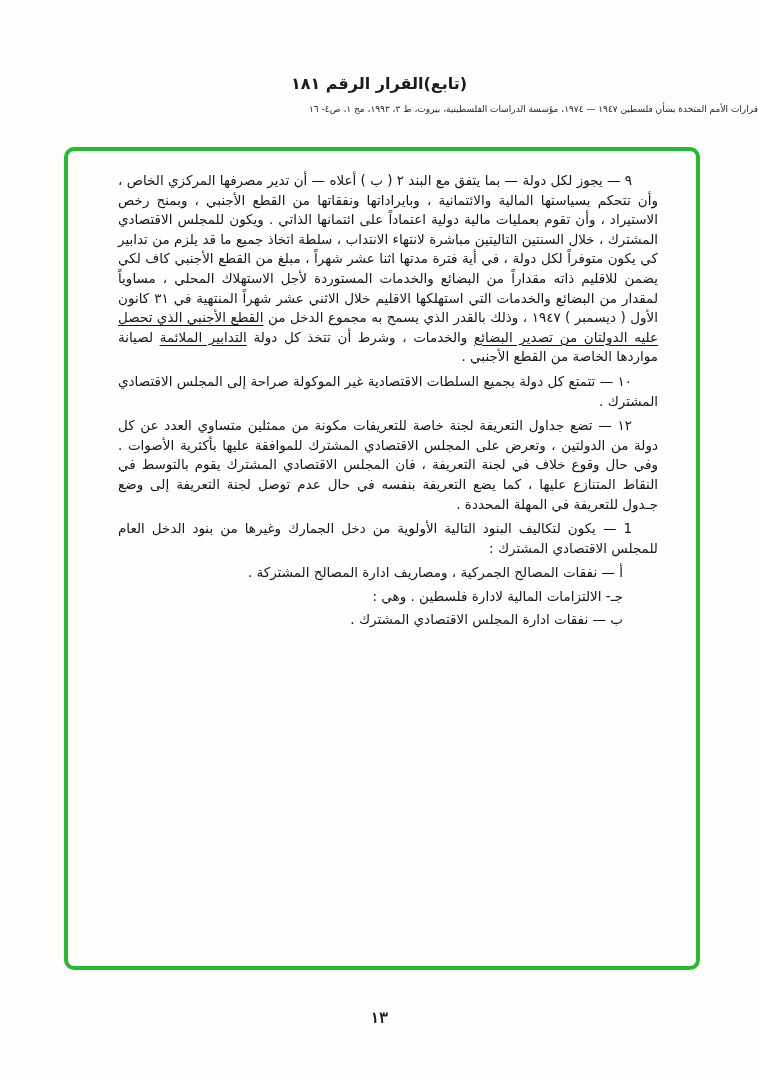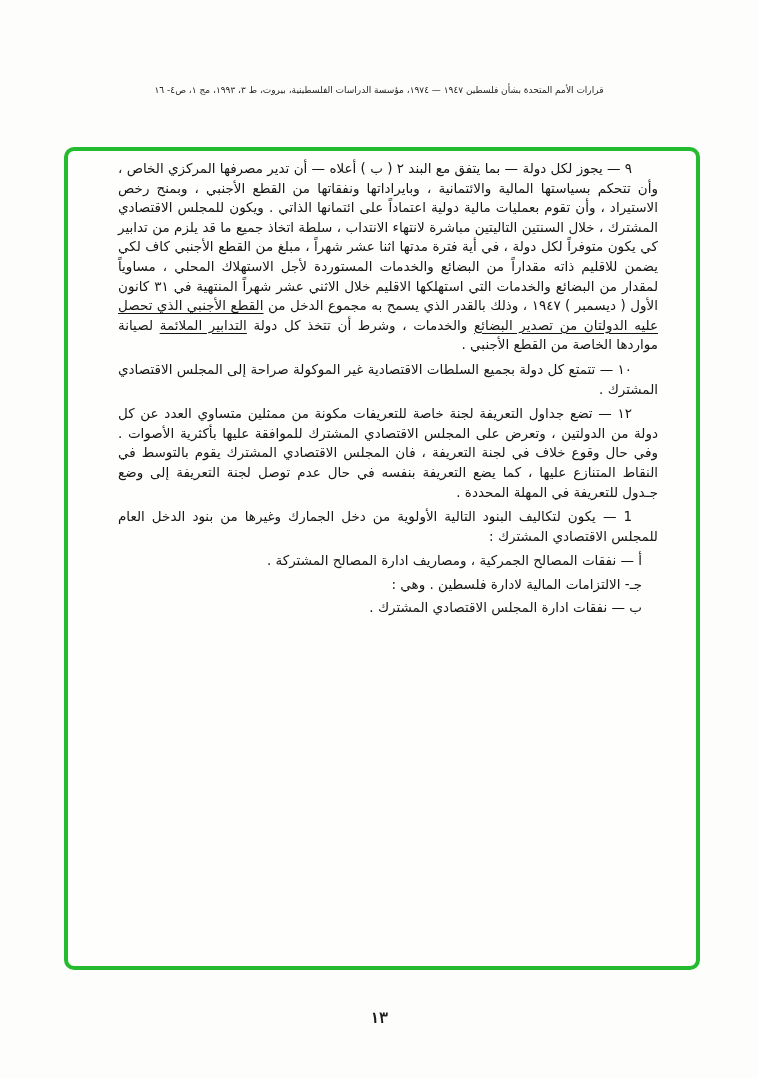--- a/index.html
+++ b/index.html
@@ -26,44 +26,45 @@
   }
   .header-title {
     font-size: 16px;
     font-weight: bold;
     letter-spacing: 0.5px;
   }
   .header-subtitle {
     margin-top: 11px;
     font-size: 9px;
     color: #242424;
+    text-align: right;
   }
   .content-box {
     position: absolute;
     left: 64px;
     top: 147px;
     width: 636px;
     height: 823px;
     border: 4px solid var(--accent);
     border-radius: 10px;
     background: #fefefd;
   }
   .content {
     position: absolute;
     inset: 0;
-    padding: 8px 38px 18px 50px;
+    padding: 20px 38px 18px 50px;
     direction: rtl;
     text-align: justify;
     font-size: 13.5px;
     line-height: 19.6px;
     color: #161616;
   }
   p.para { margin: 0 0 5px 0; }
   p.para.numbered { text-indent: 26px; }
-  p.para.sub { margin-right: 16px; margin-bottom: 4px; }
+  p.para.sub { margin-right: 35px; margin-bottom: 4px; }
   .underline {
     text-decoration: underline;
     text-underline-offset: 3px;
   }
   .page-number {
     position: absolute;
     bottom: 50px;
     left: 0; right: 0;
     text-align: center;
     font-weight: bold;
@@ -71,20 +72,21 @@
     direction: rtl;
     font-family: Liberation Mono, monospace;
   }
 </style>
 </head>
 <body>
 
 <div class="page">
 
   <div class="header">
+    <div class="header-title">(تابع)القرار الرقم ١٨١</div>
     <div class="header-subtitle">قرارات الأمم المتحدة بشأن فلسطين ١٩٤٧ — ١٩٧٤، مؤسسة الدراسات الفلسطينية، بيروت، ط ٣، ١٩٩٣، مج ١، ص٤- ١٦</div>
   </div>
 
   <div class="content-box">
     <div class="content">
         <p class="para numbered"><span>٩ — يجوز لكل دولة — بما يتفق مع البند ٢ ( ب ) أعلاه — أن تدير مصرفها المركزي الخاص ، وأن تتحكم بسياستها المالية والائتمانية ، وبايراداتها ونفقاتها من القطع الأجنبي ، وبمنح رخص الاستيراد ، وأن تقوم بعمليات مالية دولية اعتماداً على ائتمانها الذاتي . ويكون للمجلس الاقتصادي المشترك ، خلال السنتين التاليتين مباشرة لانتهاء الانتداب ، سلطة اتخاذ جميع ما قد يلزم من تدابير كي يكون متوفراً لكل دولة ، في أية فترة مدتها اثنا عشر شهراً ، مبلغ من القطع الأجنبي كاف لكي يضمن للاقليم ذاته مقداراً من البضائع والخدمات المستوردة لأجل الاستهلاك المحلي ، مساوياً لمقدار من البضائع والخدمات التي استهلكها الاقليم خلال الاثني عشر شهراً المنتهية في ٣١ كانون الأول ( ديسمبر ) ١٩٤٧ ، وذلك بالقدر الذي يسمح به مجموع الدخل من </span><span class="underline">القطع الأجنبي الذي تحصل عليه الدولتان من تصدير البضائع</span><span> والخدمات ، وشرط أن تتخذ كل دولة </span><span class="underline">التدابير الملائمة</span><span> لصيانة مواردها الخاصة من القطع الأجنبي .</span></p>
         <p class="para numbered"><span>١٠ — تتمتع كل دولة بجميع السلطات الاقتصادية غير الموكولة صراحة إلى المجلس الاقتصادي المشترك .</span></p>
         <p class="para numbered"><span>١٢ — تضع جداول التعريفة لجنة خاصة للتعريفات مكونة من ممثلين متساوي العدد عن كل دولة من الدولتين ، وتعرض على المجلس الاقتصادي المشترك للموافقة عليها بأكثرية الأصوات . وفي حال وقوع خلاف في لجنة التعريفة ، فان المجلس الاقتصادي المشترك يقوم بالتوسط في النقاط المتنازع عليها ، كما يضع التعريفة بنفسه في حال عدم توصل لجنة التعريفة إلى وضع جـدول للتعريفة في المهلة المحددة .</span></p>
         <p class="para numbered"><span>1 — يكون لتكاليف البنود التالية الأولوية من دخل الجمارك وغيرها من بنود الدخل العام للمجلس الاقتصادي المشترك :</span></p>
         <p class="para sub"><span>أ — نفقات المصالح الجمركية ، ومصاريف ادارة المصالح المشتركة .</span></p>

